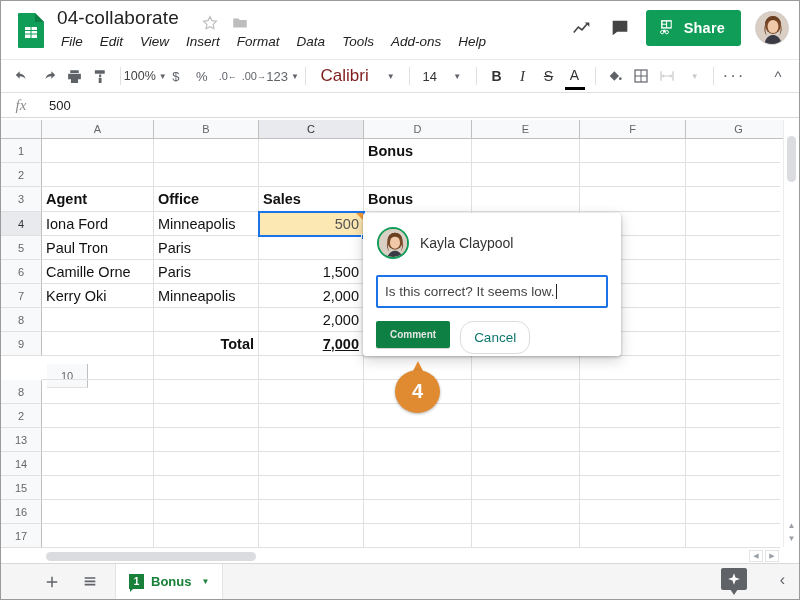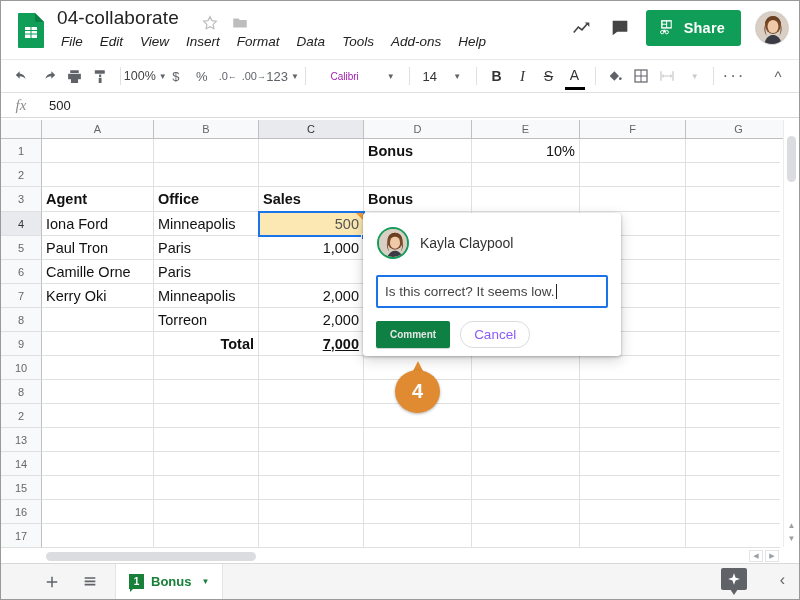--- a/index.html
+++ b/index.html
@@ -47,21 +47,21 @@
     height: 34px; border-top: 1px solid #e8e8e8; border-bottom: 1px solid #e0e0e0;
     display: flex; align-items: center; padding: 0 8px; gap: 0; position: relative;
   }
   .tbi {
     height: 26px; min-width: 26px; display: flex; align-items: center; justify-content: center;
     color: #5f6368; font-size: 13px; padding: 0 4px; border-radius: 2px;
   }
   .tb-sep { width: 1px; height: 18px; background: #e0e0e0; margin: 0 7px; }
   .zoom-box { font-size: 12.5px; color: #444; padding: 0 2px; }
   .caret { font-size: 8px; color: #5f6368; margin-left: 3px; }
-  .font-box { font-size: 10px; color: #a21caf; width: 84px; text-align: center; padding-left: 4px;}
+  .font-box { font-size: 17px; color: #7f1d1d; width: 84px; text-align: center; padding-left: 4px;}
   .size-box { font-size: 13px; color: #333; width: 30px; text-align: center; }
   .bold-i { font-weight: bold; font-size: 14px; color: #333; }
   .ital-i { font-style: italic; font-family: "Liberation Serif", serif; font-size: 15px; color: #333; }
   .strike-i { text-decoration: line-through; font-size: 14px; color: #333; }
   .tcolor { position: relative; font-size: 14px; color: #333; padding-bottom: 2px;}
   .tcolor::after { content:''; position:absolute; left:3px; right:3px; bottom:-1px; height:3px; background:#000; }
   .dim { opacity: .35; }
 
   
   .formulabar {
@@ -140,22 +140,22 @@
     display: flex; align-items: center; padding: 0 7px; font-size: 13.5px; color: #444;
   }
   .caret-bar { display:inline-block; width: 1px; height: 15px; background: #222; margin-left: 1px; }
   .popup-actions { display: flex; gap: 10px; padding: 13px 0 0 13px; }
   .btn-primary {
     background: #0f8043; color: #e5e5e5; font-weight: bold; font-size: 10px;
     border-radius: 2px; height: 27px; padding: 0 14px; display: flex; align-items: center;
     box-shadow: 0 1px 1px rgba(0,0,0,.18);
   }
   .btn-secondary {
-    background: #fff; color: #8b5cf6; font-size: 13.5px; border: 1px solid #dadce0;
-    border-radius: 13px; height: 27px; padding: 0 13px; display: flex; align-items: center;
+    background: #fff; color: #0f766e; font-size: 13.5px; border: 1px solid #dadce0;
+    border-radius: 13px; height: 33px; padding: 0 13px; display: flex; align-items: center;
   }
 
   
   .stepbadge {
     position: absolute; left: 394px; top: 360px; width: 46px; height: 52px; z-index: 45;
   }
   .stepcircle {
     position: absolute; left: 0; top: 9px; width: 45px; height: 43px; border-radius: 50%;
     background: #e08a31; color: #fff; font-size: 20px; font-weight: bold;
     display: flex; align-items: center; justify-content: center;
@@ -378,21 +378,21 @@
     <div id="rowheads">
         <div class="rowhead" style="top: 19px; height: 24px;">1</div>
         <div class="rowhead" style="top: 43px; height: 24px;">2</div>
         <div class="rowhead" style="top: 67px; height: 25px;">3</div>
         <div class="rowhead sel" style="top: 92px; height: 24px;">4</div>
         <div class="rowhead" style="top: 116px; height: 24px;">5</div>
         <div class="rowhead" style="top: 140px; height: 24px;">6</div>
         <div class="rowhead" style="top: 164px; height: 24px;">7</div>
         <div class="rowhead" style="top: 188px; height: 24px;">8</div>
         <div class="rowhead" style="top: 212px; height: 24px;">9</div>
-        <div class="rowhead" style="top: 236px; height: 24px;">10</div>
+        <div class="rowhead" style="top: 244px; height: 24px; margin-left: 46px;">10</div>
         <div class="rowhead" style="top: 260px; height: 24px;">8</div>
         <div class="rowhead" style="top: 284px; height: 24px;">2</div>
         <div class="rowhead" style="top: 308px; height: 24px;">13</div>
         <div class="rowhead" style="top: 332px; height: 24px;">14</div>
         <div class="rowhead" style="top: 356px; height: 24px;">15</div>
         <div class="rowhead" style="top: 380px; height: 24px;">16</div>
         <div class="rowhead" style="top: 404px; height: 24px;">17</div>
       </div>
     <div class="cellgrid" id="cellgrid">
         <div class="cell" style="left: 0px; top: 0px; width: 112px; height: 24px;"></div>
@@ -508,36 +508,34 @@
         <div class="cell" style="left: 538px; top: 361px; width: 106px; height: 24px;"></div>
         <div class="cell" style="left: 644px; top: 361px; width: 106px; height: 24px;"></div>
         <div class="cell" style="left: 0px; top: 385px; width: 112px; height: 24px;"></div>
         <div class="cell" style="left: 112px; top: 385px; width: 105px; height: 24px;"></div>
         <div class="cell" style="left: 217px; top: 385px; width: 105px; height: 24px;"></div>
         <div class="cell" style="left: 322px; top: 385px; width: 108px; height: 24px;"></div>
         <div class="cell" style="left: 430px; top: 385px; width: 108px; height: 24px;"></div>
         <div class="cell" style="left: 538px; top: 385px; width: 106px; height: 24px;"></div>
         <div class="cell" style="left: 644px; top: 385px; width: 106px; height: 24px;"></div>
         <div class="cell b" style="left: 322px; top: 0px; width: 108px; height: 24px; z-index: 2;">Bonus</div>
-        <div class="cell r" style="left: 430px; top: 0px; width: 108px; height: 24px; z-index: 2;">10%</div>
         <div class="cell b" style="left: 0px; top: 48px; width: 112px; height: 25px; z-index: 2;">Agent</div>
         <div class="cell b" style="left: 112px; top: 48px; width: 105px; height: 25px; z-index: 2;">Office</div>
         <div class="cell b" style="left: 217px; top: 48px; width: 105px; height: 25px; z-index: 2;">Sales</div>
         <div class="cell b" style="left: 322px; top: 48px; width: 108px; height: 25px; z-index: 2;">Bonus</div>
         <div class="cell" style="left: 0px; top: 73px; width: 112px; height: 24px; z-index: 2;">Iona Ford</div>
         <div class="cell" style="left: 112px; top: 73px; width: 105px; height: 24px; z-index: 2;">Minneapolis</div>
         <div class="cell" style="left: 0px; top: 97px; width: 112px; height: 24px; z-index: 2;">Paul Tron</div>
         <div class="cell" style="left: 112px; top: 97px; width: 105px; height: 24px; z-index: 2;">Paris</div>
-        <div class="cell r" style="left: 217px; top: 97px; width: 105px; height: 24px; z-index: 2;">1,000</div>
         <div class="cell" style="left: 0px; top: 121px; width: 112px; height: 24px; z-index: 2;">Camille Orne</div>
         <div class="cell" style="left: 112px; top: 121px; width: 105px; height: 24px; z-index: 2;">Paris</div>
+        <div class="cell r" style="left: 217px; top: 121px; width: 105px; height: 24px; z-index: 2;">1,500</div>
         <div class="cell" style="left: 0px; top: 145px; width: 112px; height: 24px; z-index: 2;">Kerry Oki</div>
         <div class="cell" style="left: 112px; top: 145px; width: 105px; height: 24px; z-index: 2;">Minneapolis</div>
         <div class="cell r" style="left: 217px; top: 145px; width: 105px; height: 24px; z-index: 2;">2,000</div>
-        <div class="cell" style="left: 112px; top: 169px; width: 105px; height: 24px; z-index: 2;">Torreon</div>
         <div class="cell r" style="left: 217px; top: 169px; width: 105px; height: 24px; z-index: 2;">2,000</div>
         <div class="cell r b" style="left: 112px; top: 193px; width: 105px; height: 24px; z-index: 2;">Total</div>
         <div class="cell r b" style="left: 217px; top: 193px; width: 105px; height: 24px; z-index: 2; text-decoration: underline;">7,000</div>
         <div class="selcell" style="left: 216px; top: 72px; width: 107px; height: 26px; background: rgb(252, 232, 178); border-color: rgb(26, 115, 232);">
           <span>500</span>
           <span class="cmt-tri" style="border-top-color: rgb(240, 154, 51);"></span>
         </div>
         <div class="fill-handle" style="left: 319px; top: 95px;"></div>
       </div>
   </div>

